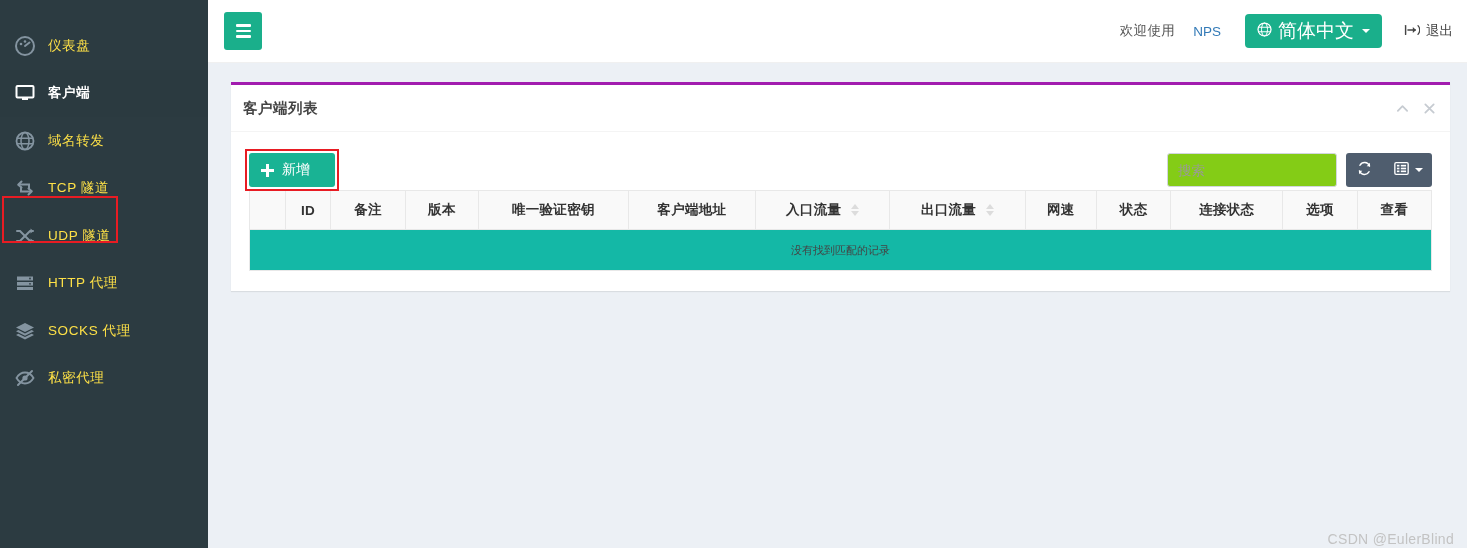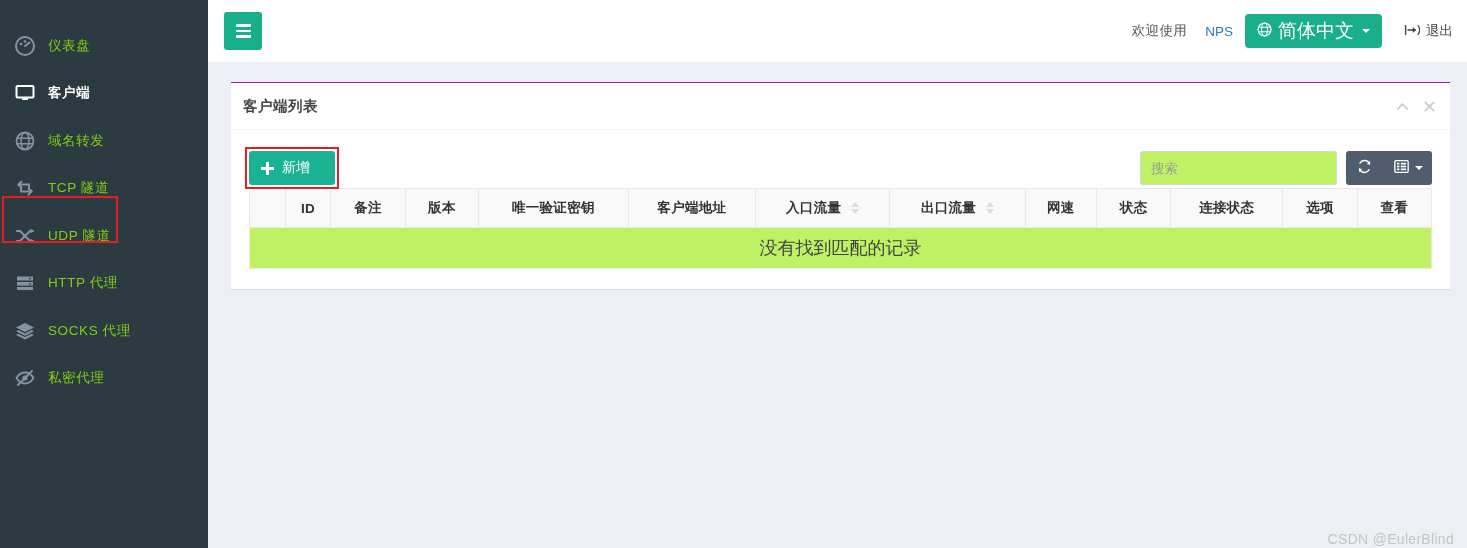--- a/index.html
+++ b/index.html
@@ -28,21 +28,21 @@
     margin-top: 4px; letter-spacing: .5px;
   }
   .user-role {
     color: #8a969d; font-size: 13px; line-height: 19px;
     letter-spacing: .5px;
   }
   .nav { list-style: none; margin-top: 22px; }
   .nav-item {
     display: flex; align-items: center;
     height: 47.5px; padding-left: 14px;
-    color: #84cc16; font-size: 13.5px;
+    color: #fde047; font-size: 13.5px;
     cursor: pointer; position: relative;
   }
   .nav-item .ico {
     width: 22px; height: 22px; margin-right: 12px;
     display: inline-flex; align-items: center; justify-content: center;
     flex: 0 0 22px;
   }
   .nav-item .ico svg { display: block; }
   .nav-item .lbl { letter-spacing: .6px; }
   .nav-item.active {
@@ -74,21 +74,21 @@
     cursor: pointer; gap: 3px;
   }
   .hamburger span {
     display: block; width: 15px; height: 2.5px; background: #fff; border-radius: 1px;
   }
   .topbar-right {
     margin-left: auto; display: flex; align-items: center;
     padding-right: 14px; gap: 8px;
   }
   .welcome-text { color: #555; font-size: 13.5px; margin-right: 10px; letter-spacing:.4px; }
-  .nps-link { color: #337ab7; font-size: 13.5px; margin-right: 4px; cursor: pointer; text-decoration: none; }
+  .nps-link { color: #337ab7; font-size: 13.5px; margin-right: 16px; cursor: pointer; text-decoration: none; }
   .lang-btn {
     background: #1aaf8b; color: #fff;
     height: 34px; border-radius: 4px;
     display: flex; align-items: center; gap: 6px;
     padding: 0 12px; font-size: 19px; cursor: pointer; border: none;
     font-family: inherit;
   }
   .lang-btn .caret {
     width: 0; height: 0; border-left: 4px solid transparent;
     border-right: 4px solid transparent; border-top: 4px solid #fff;
@@ -96,21 +96,21 @@
   }
   .logout {
     display: flex; align-items: flex-start; gap: 6px;
     margin-left: 14px; color: #444; font-size: 13.5px; cursor: pointer;
   }
 
   .content { padding: 19px 17px 0 23px; }
 
   .panel {
     background: #fff;
-    border-top: 1px solid #a21caf;
+    border-top: 3px solid #a21caf;
     box-shadow: 0 1px 1px rgba(0,0,0,.08);
   }
   .panel-head {
     height: 47px; display: flex; align-items: center;
     padding: 0 14px 0 12px;
     border-bottom: 1px solid #f4f4f4;
   }
   .panel-title { font-size: 14.5px; color: #444; font-weight: bold; letter-spacing: .5px; }
   .panel-tools { margin-left: auto; display: flex; align-items: center; gap: 14px; }
   .tool-btn { color: #cfd3d8; cursor: pointer; display:flex; align-items:center; }
@@ -135,24 +135,24 @@
   .btn-add .plus:before { left: 0; top: 5px; width: 13px; height: 3px; }
   .btn-add .plus:after  { top: 0; left: 5px; height: 13px; width: 3px; }
   .add-wrap { position: relative; display:inline-block; }
   .add-outline {
     position: absolute; left: -4px; top: -4px; right: -4px; bottom: -4px;
     border: 2.5px solid #e81c23; pointer-events: none;
   }
 
   .toolbar-right { margin-left: auto; display: flex; align-items: center; gap: 0; }
   .search-input {
-    width: 197px; height: 34px;
+    width: 170px; height: 34px;
     border: 1px solid #d2d6de; border-radius: 3px;
     padding: 0 10px; font-size: 13.5px; color: #555;
-    font-family: inherit; outline: none; background:#bef264;
+    font-family: inherit; outline: none; background:#84cc16;
     margin-right: 9px;
   }
   .search-input::placeholder { color: #9a9a9a; }
   .btn-group { display: flex; }
   .btn-dark {
     background: #4f5d6e; border: none; color: #fff;
     height: 34px; display: flex; align-items: center; justify-content: center;
     cursor: pointer; padding: 0 11px;
   }
   .btn-dark:first-child { border-radius: 3px 0 0 3px; }
@@ -182,21 +182,21 @@
   .sorter { display: inline-flex; flex-direction: column; gap: 2px; }
   .sorter .up, .sorter .dn {
     width: 0; height: 0; border-left: 4.5px solid transparent;
     border-right: 4.5px solid transparent;
   }
   .sorter .up { border-bottom: 5px solid #dcdcdc; }
   .sorter .dn { border-top: 5px solid #dcdcdc; }
   table.data tbody td {
     border: 1px solid #e8e8e8;
     height: 41px; text-align: center;
-    font-size: 18px; color: #444; background: #bef264;
+    font-size: 11px; color: #444; background: #14b8a6;
   }
 
   .watermark {
     position: absolute; right: 13px; bottom: 1px;
     color: #c3c3c3; font-size: 14px; letter-spacing: .3px;
     user-select: none;
   }
 </style>
 </head>
 <body>

